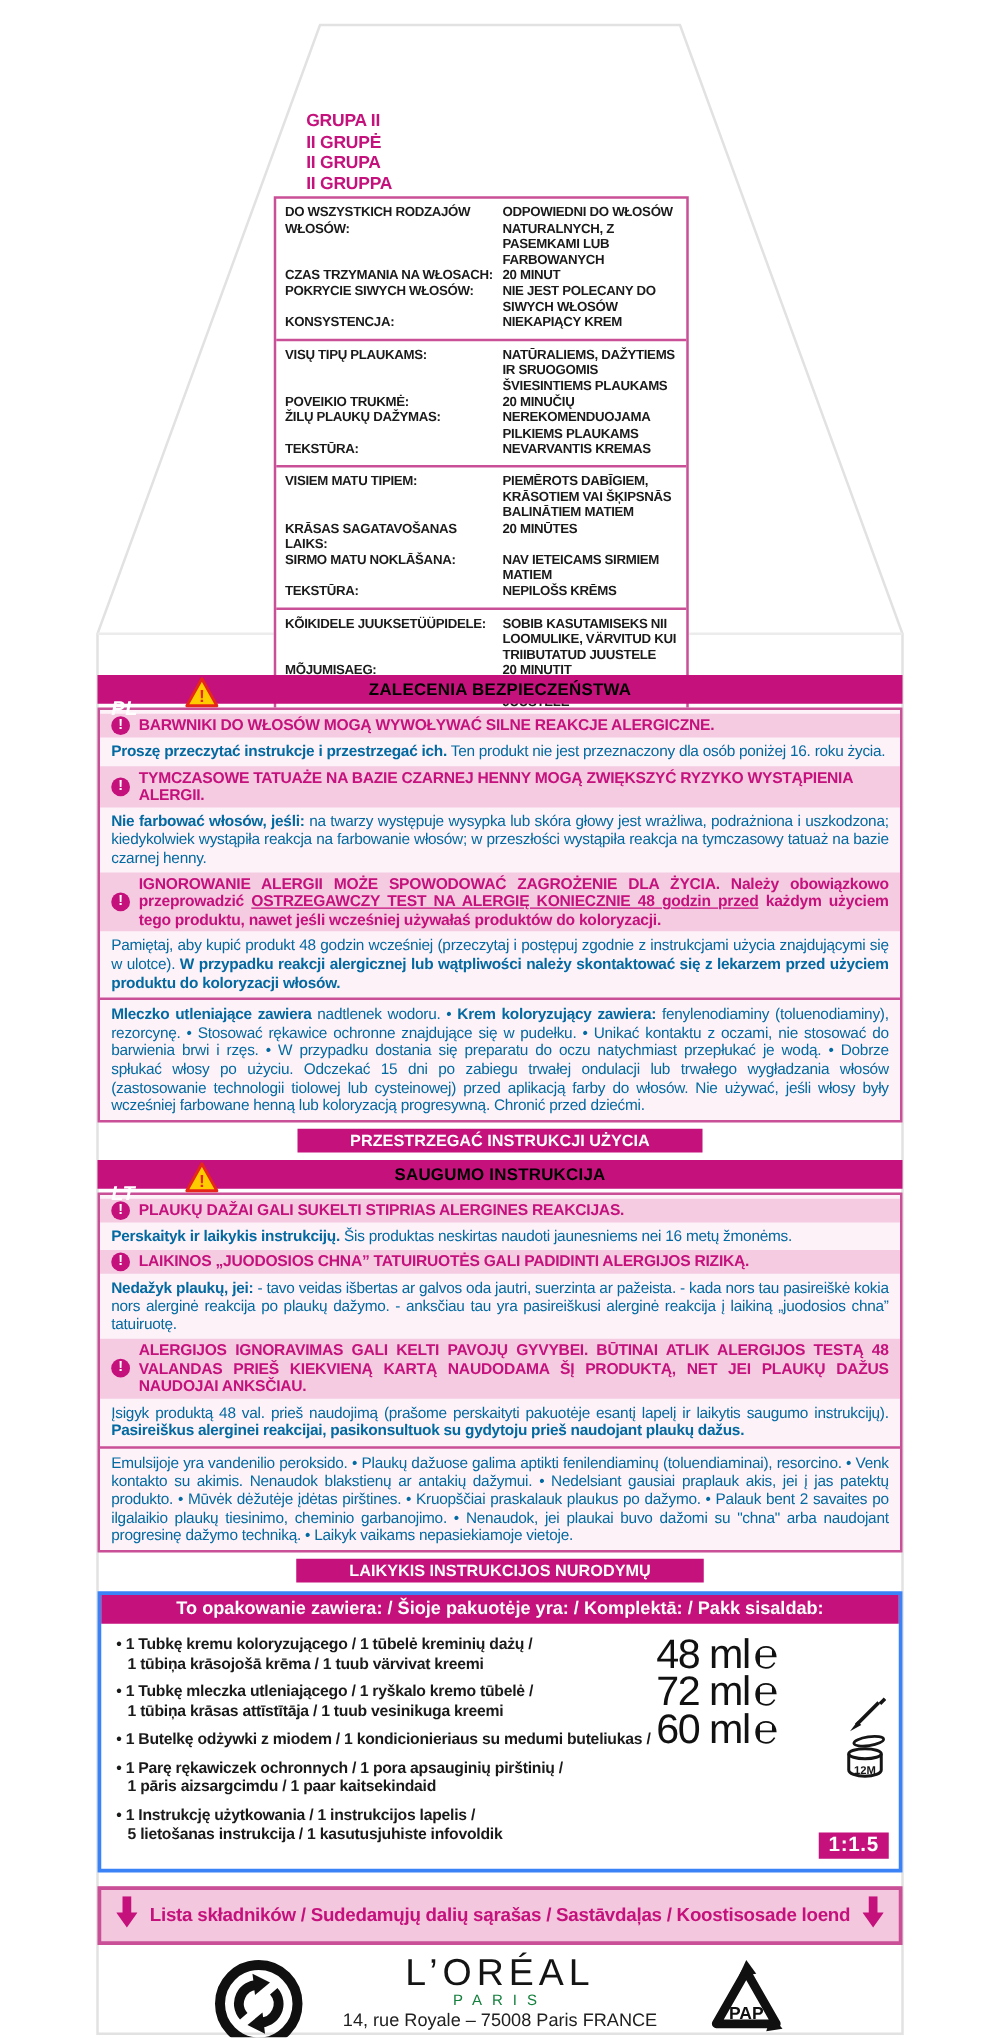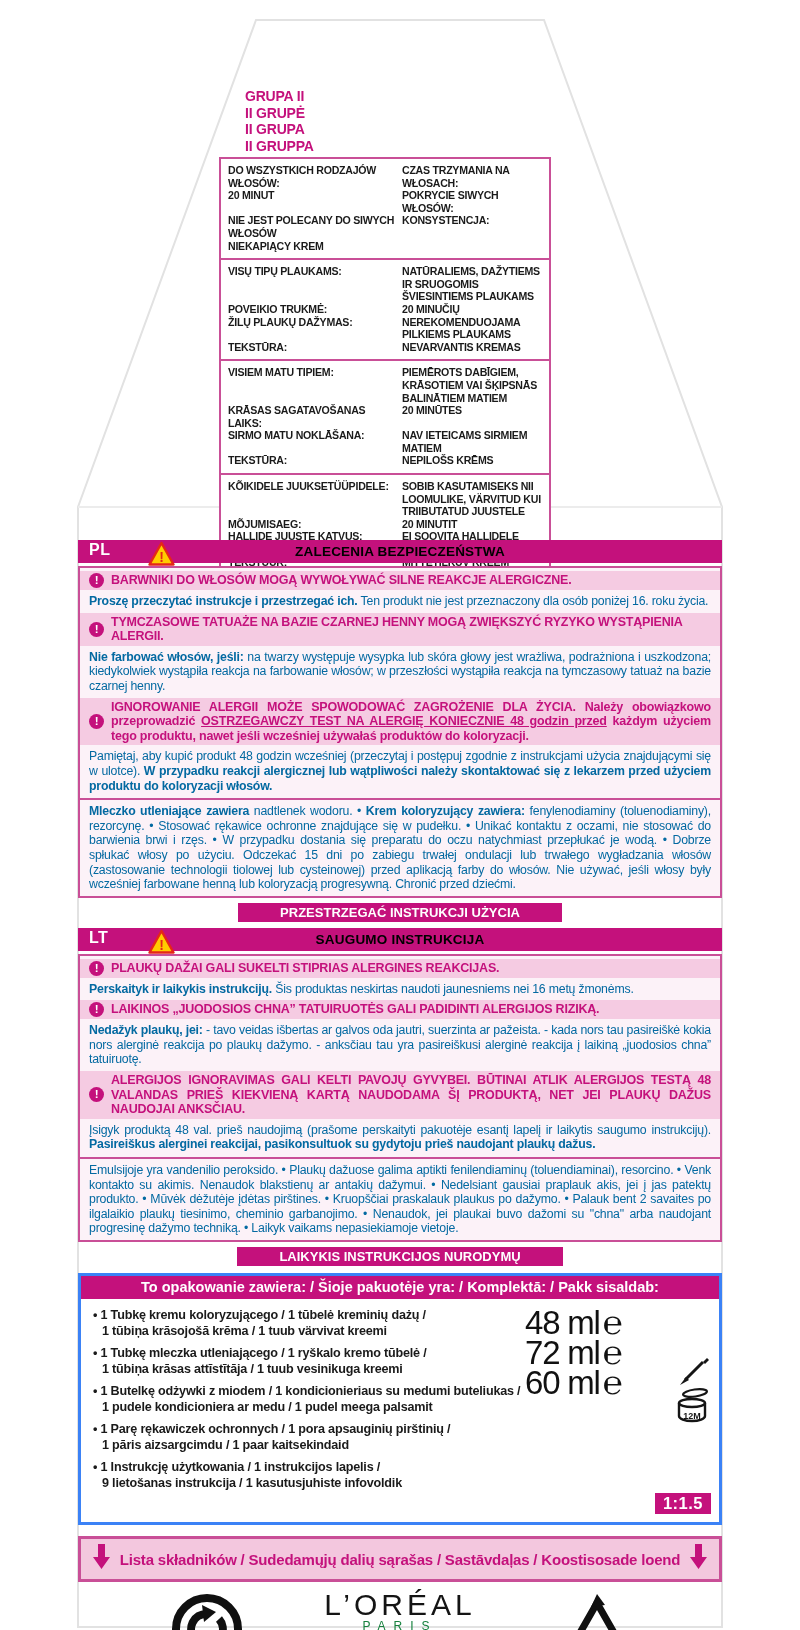--- a/index.html
+++ b/index.html
@@ -11,21 +11,21 @@
   .flap-group{position:absolute;left:245px;top:88px;}
   .group-line{color:var(--magenta,#C4117C);font-weight:bold;font-size:14px;line-height:16.5px;letter-spacing:-0.2px;}
   .spec-table{position:absolute;left:219px;top:157px;width:332px;border:2px solid #C94F97;background:#fff;box-sizing:border-box;}
   .spec-section{padding:5px 7px 6px 7px;display:grid;grid-template-columns:168px 1fr;column-gap:6px;border-top:2px solid #C94F97;}
   .spec-section:first-child{border-top:none;}
   .spec-label,.spec-value{font-size:10.6px;line-height:12.6px;font-weight:bold;letter-spacing:-0.25px;}
 
   
   .main{position:absolute;left:78px;top:540px;width:644px;}
   .lang-bar{position:relative;height:23px;background:var(--magenta,#C4117C);margin-bottom:3px;}
-  .lang-code{position:absolute;left:11px;top:0;color:#fff;font-weight:bold;font-size:16px;line-height:19px;letter-spacing:0.5px;}
+  .lang-code{position:absolute;left:11px;top:18px;color:#fff;font-weight:bold;font-size:16px;line-height:19px;letter-spacing:0.5px;font-style:italic;}
   .lang-tri{position:absolute;left:70px;top:1px;z-index:2;}
   .lang-title{text-align:center;color:#000000;font-weight:bold;font-size:13.5px;line-height:23px;letter-spacing:0.2px;}
 
   .warn-box{border:2px solid #C94F97;background:#FCF2F8;padding:1px 0 2px 0;}
   .wrow{padding:2px 9px;font-size:12.3px;line-height:14.6px;letter-spacing:-0.2px;}
   .wrow.plain{text-align:justify;color:#0369a1;}
   .wrow.alert{display:flex;align-items:center;gap:7px;background:#F5CBE2;color:var(--magenta,#C4117C);font-weight:bold;font-size:12.5px;margin:2px 0;}
   .wrow.alert.justify .rtext{text-align:justify;}
   .wrow.divider{border-top:2px solid #C94F97;margin-top:3px;padding-top:4px;}
   .excl{flex:none;width:15px;height:15px;border-radius:50%;background:var(--magenta,#C4117C);color:#fff;
@@ -33,21 +33,21 @@
   .rtext{display:block;flex:1;}
   .b{font-weight:bold;}
   .u{text-decoration:underline;}
 
   .follow-bar{margin:5px auto 6px auto;width:fit-content;padding:1px 42px;background:var(--magenta,#C4117C);
               color:#fff;font-weight:bold;font-size:13px;line-height:17px;text-align:center;}
 
   
   .contents-box{border:3px solid #3b82f6;margin-top:7px;background:#fff;}
   .contents-header{background:var(--magenta,#C4117C);color:#fff;font-weight:bold;font-size:14.5px;line-height:23px;text-align:center;}
-  .contents-body{position:relative;display:flex;padding:9px 8px 24px 12px;min-height:168px;box-sizing:border-box;}
+  .contents-body{position:relative;display:flex;padding:9px 8px 12px 12px;min-height:168px;box-sizing:border-box;}
   .contents-list{flex:1;}
   .citem{font-size:12.6px;font-weight:600;line-height:15.5px;margin-bottom:7px;letter-spacing:-0.2px;}
   .citem .l2{padding-left:9px;}
   .sizes{width:186px;flex:none;position:relative;}
   .size-row{display:flex;align-items:baseline;font-size:33px;line-height:30px;letter-spacing:-1.2px;color:#111;font-weight:500;}
   .esign{font-size:33px;margin-left:3px;font-weight:400;}
   .brush-icon{position:absolute;right:2px;top:48px;}
   .jar-icon{position:absolute;right:-2px;top:80px;}
   .ratio-badge{position:absolute;right:8px;bottom:8px;background:var(--magenta,#C4117C);color:#fff;
                font-weight:bold;font-size:16.5px;padding:1px 8px;letter-spacing:0.5px;}
@@ -79,20 +79,21 @@
 
   <div class="flap-group" id="group-lines">
       <div class="group-line">GRUPA II</div>
       <div class="group-line">II GRUPĖ</div>
       <div class="group-line">II GRUPA</div>
       <div class="group-line">II GRUPPA</div>
     </div>
   <div class="spec-table" id="spec-table">
       <div class="spec-section">
         <div class="spec-label">DO WSZYSTKICH RODZAJÓW WŁOSÓW:</div>
+        <div class="spec-value">ODPOWIEDNI DO WŁOSÓW NATURALNYCH, Z PASEMKAMI LUB FARBOWANYCH</div>
         <div class="spec-label">CZAS TRZYMANIA NA WŁOSACH:</div>
         <div class="spec-value">20 MINUT</div>
         <div class="spec-label">POKRYCIE SIWYCH WŁOSÓW:</div>
         <div class="spec-value">NIE JEST POLECANY DO SIWYCH WŁOSÓW</div>
         <div class="spec-label">KONSYSTENCJA:</div>
         <div class="spec-value">NIEKAPIĄCY KREM</div>
       </div>
       <div class="spec-section">
         <div class="spec-label">VISŲ TIPŲ PLAUKAMS:</div>
         <div class="spec-value">NATŪRALIEMS, DAŽYTIEMS IR SRUOGOMIS ŠVIESINTIEMS PLAUKAMS</div>
@@ -214,29 +215,28 @@
             <div class="citem">
               <div class="l1">• 1 Tubkę kremu koloryzującego / 1 tūbelė kreminių dażų /</div>
               <div class="l2">1 tūbiņa krāsojošā krēma / 1 tuub värvivat kreemi</div>
             </div>
             <div class="citem">
               <div class="l1">• 1 Tubkę mleczka utleniającego / 1 ryškalo kremo tūbelė /</div>
               <div class="l2">1 tūbiņa krāsas attīstītāja / 1 tuub vesinikuga kreemi</div>
             </div>
             <div class="citem">
               <div class="l1">• 1 Butelkę odżywki z miodem / 1 kondicionieriaus su medumi buteliukas /</div>
-              <div class="l2">1 pudele kondicioniera ar medu / 1 pudel meega palsamit</div>
             </div>
             <div class="citem">
               <div class="l1">• 1 Parę rękawiczek ochronnych / 1 pora apsauginių pirštinių /</div>
               <div class="l2">1 pāris aizsargcimdu / 1 paar kaitsekindaid</div>
             </div>
             <div class="citem">
               <div class="l1">• 1 Instrukcję użytkowania / 1 instrukcijos lapelis /</div>
-              <div class="l2">9 lietošanas instrukcija / 1 kasutusjuhiste infovoldik</div>
+              <div class="l2">5 lietošanas instrukcija / 1 kasutusjuhiste infovoldik</div>
             </div>
           </div>
         <div class="sizes" id="sizes">
           <div class="size-row">
               <span class="size-num">48 ml</span>
               <span class="esign">℮</span>
             </div>
             <div class="size-row">
               <span class="size-num">72 ml</span>
               <span class="esign">℮</span>

